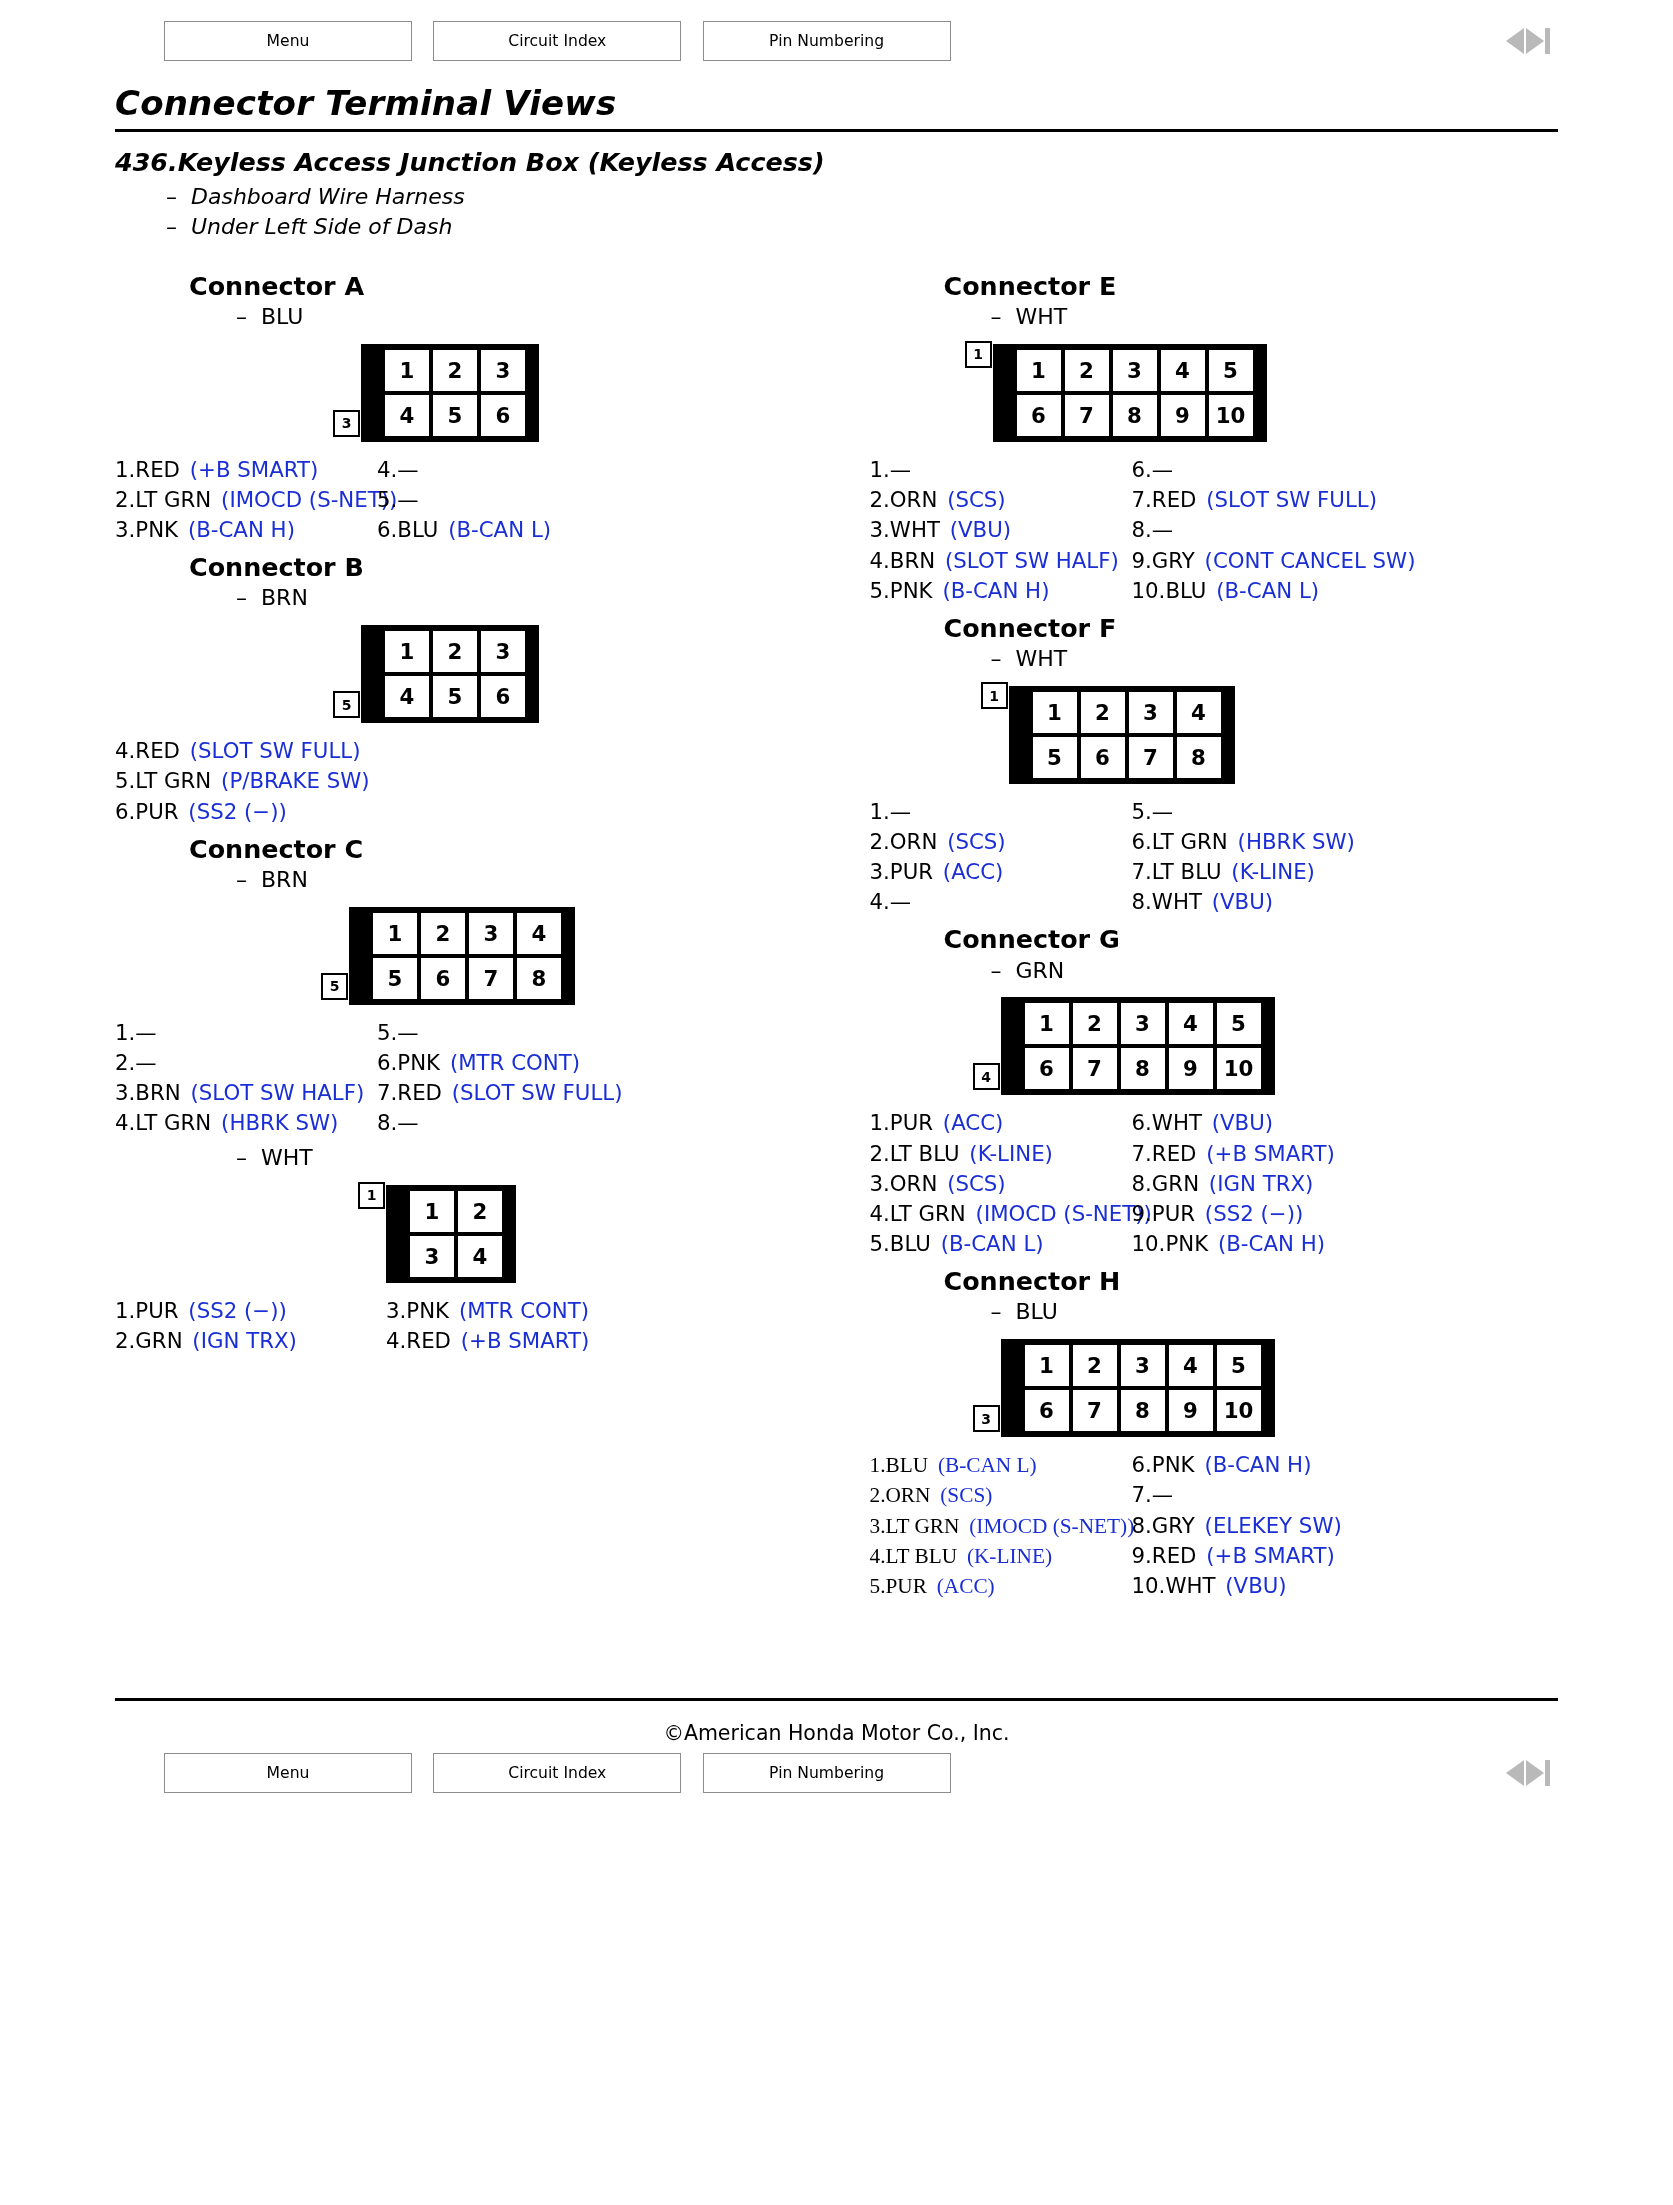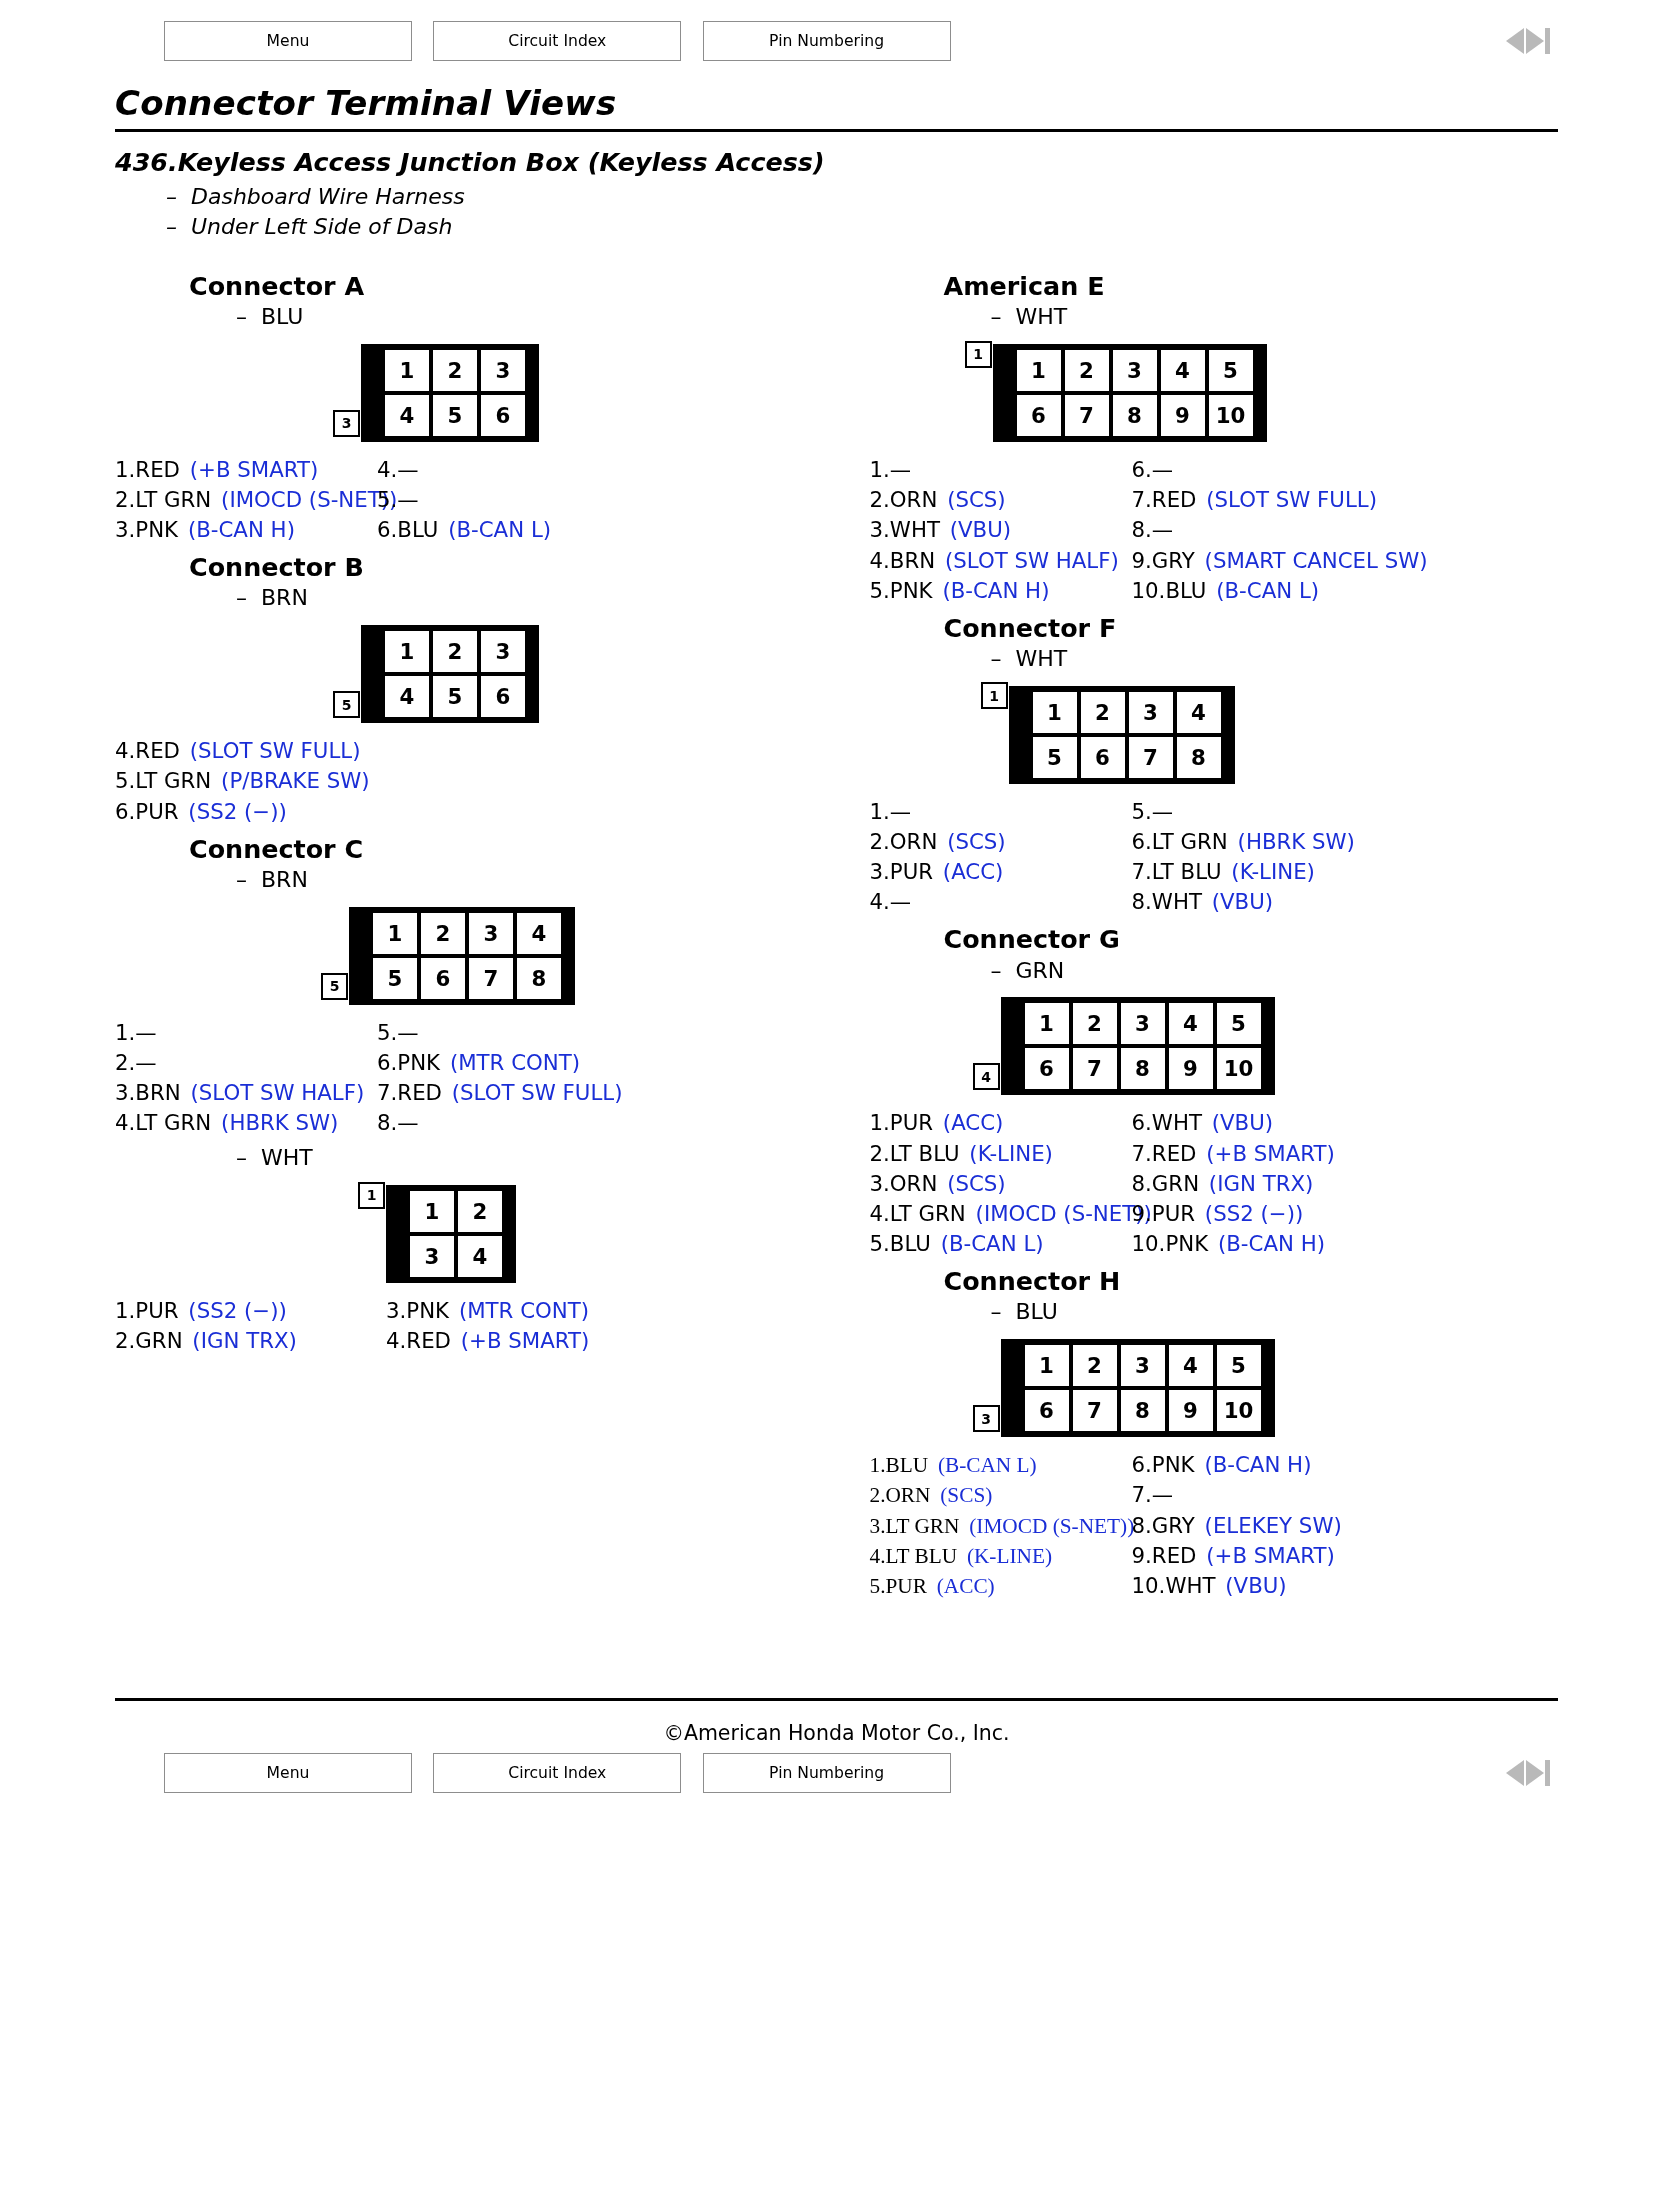--- a/index.html
+++ b/index.html
@@ -386,21 +386,21 @@
             </div>
             <div class="pin-col">
               <div class="pin-row"><span class="pin-num">3.</span><span class="pin-wire">PNK</span><span class="pin-sig" style="color: rgb(26, 46, 214);">(MTR CONT)</span></div>
               <div class="pin-row"><span class="pin-num">4.</span><span class="pin-wire">RED</span><span class="pin-sig" style="color: rgb(26, 46, 214);">(+B SMART)</span></div>
             </div>
           </div>
         </div>
       </div>
     <div class="col col-right" id="col-right">
         <div class="connector-block">
-          <h3 class="conn-title">American E</h3>
+          <h3 class="conn-title">Connector E</h3>
           <div class="conn-color">WHT</div>
           <div class="diagram-wrap" style="margin-left: 123px;">
             <div style="position: relative; display: inline-block;">
               <div class="diagram">
                 <div class="pad-left"></div>
                 <div class="grid-rows">
                   <div class="grid-row">
                     <div class="cell">1</div>
                     <div class="cell">2</div>
                     <div class="cell">3</div>
@@ -425,21 +425,21 @@
               <div class="pin-row"><span class="pin-num">1.</span><span class="pin-wire">—</span></div>
               <div class="pin-row"><span class="pin-num">2.</span><span class="pin-wire">ORN</span><span class="pin-sig" style="color: rgb(26, 46, 214);">(SCS)</span></div>
               <div class="pin-row"><span class="pin-num">3.</span><span class="pin-wire">WHT</span><span class="pin-sig" style="color: rgb(26, 46, 214);">(VBU)</span></div>
               <div class="pin-row"><span class="pin-num">4.</span><span class="pin-wire">BRN</span><span class="pin-sig" style="color: rgb(26, 46, 214);">(SLOT SW HALF)</span></div>
               <div class="pin-row"><span class="pin-num">5.</span><span class="pin-wire">PNK</span><span class="pin-sig" style="color: rgb(26, 46, 214);">(B-CAN H)</span></div>
             </div>
             <div class="pin-col">
               <div class="pin-row"><span class="pin-num">6.</span><span class="pin-wire">—</span></div>
               <div class="pin-row"><span class="pin-num">7.</span><span class="pin-wire">RED</span><span class="pin-sig" style="color: rgb(26, 46, 214);">(SLOT SW FULL)</span></div>
               <div class="pin-row"><span class="pin-num">8.</span><span class="pin-wire">—</span></div>
-              <div class="pin-row"><span class="pin-num">9.</span><span class="pin-wire">GRY</span><span class="pin-sig" style="color: rgb(26, 46, 214);">(SMART CANCEL SW)</span></div>
+              <div class="pin-row"><span class="pin-num">9.</span><span class="pin-wire">GRY</span><span class="pin-sig" style="color: rgb(26, 46, 214);">(CONT CANCEL SW)</span></div>
               <div class="pin-row"><span class="pin-num">10.</span><span class="pin-wire">BLU</span><span class="pin-sig" style="color: rgb(26, 46, 214);">(B-CAN L)</span></div>
             </div>
           </div>
         </div>
         <div class="connector-block">
           <h3 class="conn-title">Connector F</h3>
           <div class="conn-color">WHT</div>
           <div class="diagram-wrap" style="margin-left: 139px;">
             <div style="position: relative; display: inline-block;">
               <div class="diagram">

